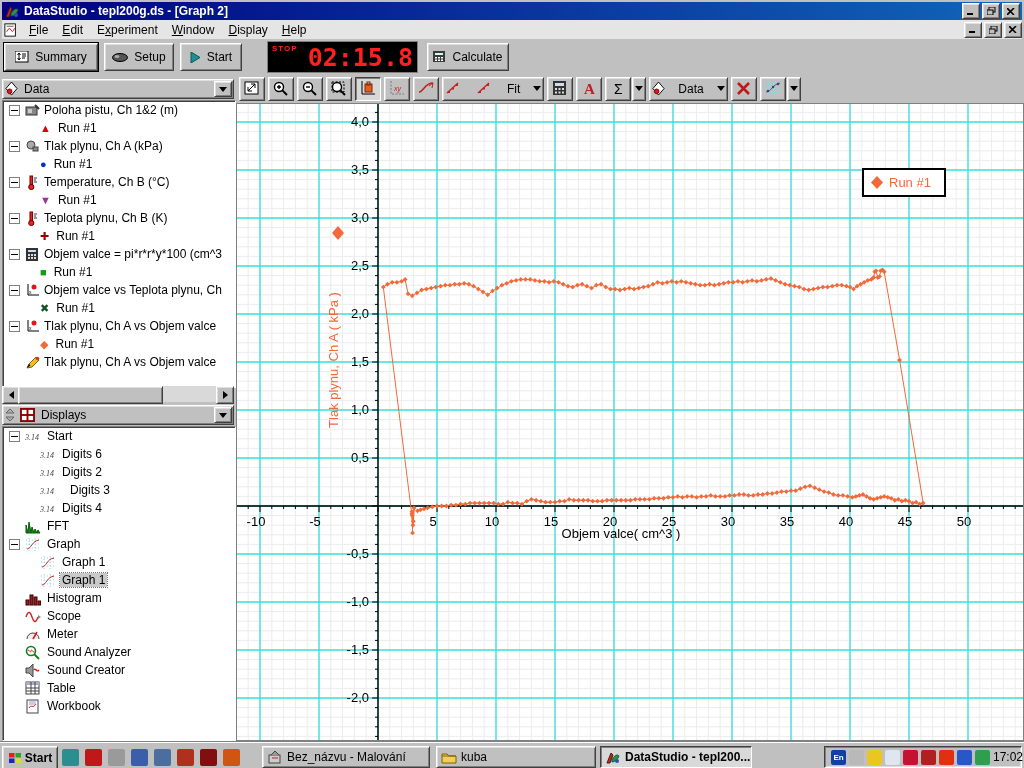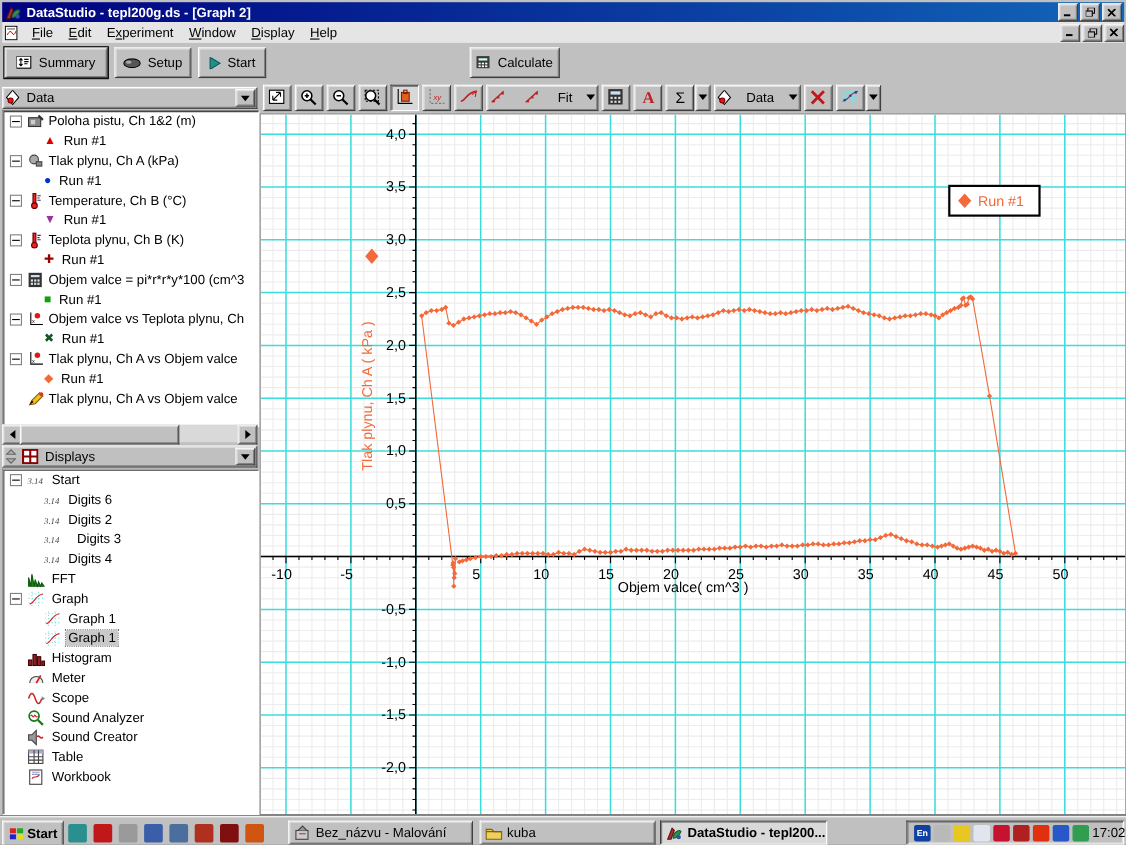--- a/index.html
+++ b/index.html
@@ -151,20 +151,24 @@
           <ellipse cx="5" cy="3.5" rx="2.5" ry="1.5" fill="#aaa"></ellipse>
         </svg>
       <span>Setup</span>
     </div>
     <div id="btn-start" class="pushbtn bev-out">
       <svg width="11" height="11">
           <path d="M1,0 L10,5.5 L1,11 Z" fill="#1f8f8f" stroke="#0a5a5a"></path>
         </svg>
       <span>Start</span>
     </div>
+    <div id="timerbox">
+      <span id="timer-stop">STOP</span>
+      <span id="timer-val">02:15.8</span>
+    </div>
     <div id="btn-calc" class="pushbtn bev-out">
       <svg width="13" height="12">
           <rect x="0" y="0" width="12" height="11" fill="#3a3a3a"></rect>
           <rect x="2" y="2" width="8" height="2" fill="#cfe"></rect>
           <g fill="#fff">
             <rect x="2" y="6" width="2" height="1.5"></rect>
             <rect x="5" y="6" width="2" height="1.5"></rect>
             <rect x="8" y="6" width="2" height="1.5"></rect>
             <rect x="2" y="8.5" width="2" height="1.5"></rect>
             <rect x="5" y="8.5" width="2" height="1.5"></rect>
@@ -484,36 +488,36 @@
               </g>
             </svg>
           </span>
           <span class="lbl" style="margin-left:4px;padding:0 2px;">Histogram</span>
         </div>
         <div class="trow">
           <span style="width:6px"></span>
           <span style="width:15px"></span>
           <span class="ticon">
             <svg width="16" height="15" viewBox="0 0 16 15">
+              <path d="M1,8 C3,2 5,2 7,8 C9,14 11,14 13,8" stroke="#d02020" fill="none" stroke-width="1.4"></path>
+              <path d="M13,6 l3,2 l-3,2" fill="#888"></path>
+            </svg>
+          </span>
+          <span class="lbl" style="margin-left:4px;padding:0 2px;">Scope</span>
+        </div>
+        <div class="trow">
+          <span style="width:6px"></span>
+          <span style="width:15px"></span>
+          <span class="ticon">
+            <svg width="16" height="15" viewBox="0 0 16 15">
               <path d="M2,12 A6,6 0 1 1 14,12" fill="#eee" stroke="#444"></path>
               <line x1="8" y1="12" x2="12" y2="5" stroke="#d02020" stroke-width="1.6"></line>
             </svg>
           </span>
           <span class="lbl" style="margin-left:4px;padding:0 2px;">Meter</span>
-        </div>
-        <div class="trow">
-          <span style="width:6px"></span>
-          <span style="width:15px"></span>
-          <span class="ticon">
-            <svg width="16" height="15" viewBox="0 0 16 15">
-              <path d="M1,8 C3,2 5,2 7,8 C9,14 11,14 13,8" stroke="#d02020" fill="none" stroke-width="1.4"></path>
-              <path d="M13,6 l3,2 l-3,2" fill="#888"></path>
-            </svg>
-          </span>
-          <span class="lbl" style="margin-left:4px;padding:0 2px;">Scope</span>
         </div>
         <div class="trow">
           <span style="width:6px"></span>
           <span style="width:15px"></span>
           <span class="ticon">
             <svg width="16" height="15" viewBox="0 0 16 15">
               <circle cx="6" cy="6" r="4.5" fill="none" stroke="#1a7a1a" stroke-width="1.6"></circle>
               <line x1="9.5" y1="9.5" x2="14" y2="14" stroke="#1a7a1a" stroke-width="2"></line>
               <path d="M3,6 C4,3 5,9 6,6 C7,3 8,9 9,6" stroke="#d02020" fill="none"></path>
             </svg>

